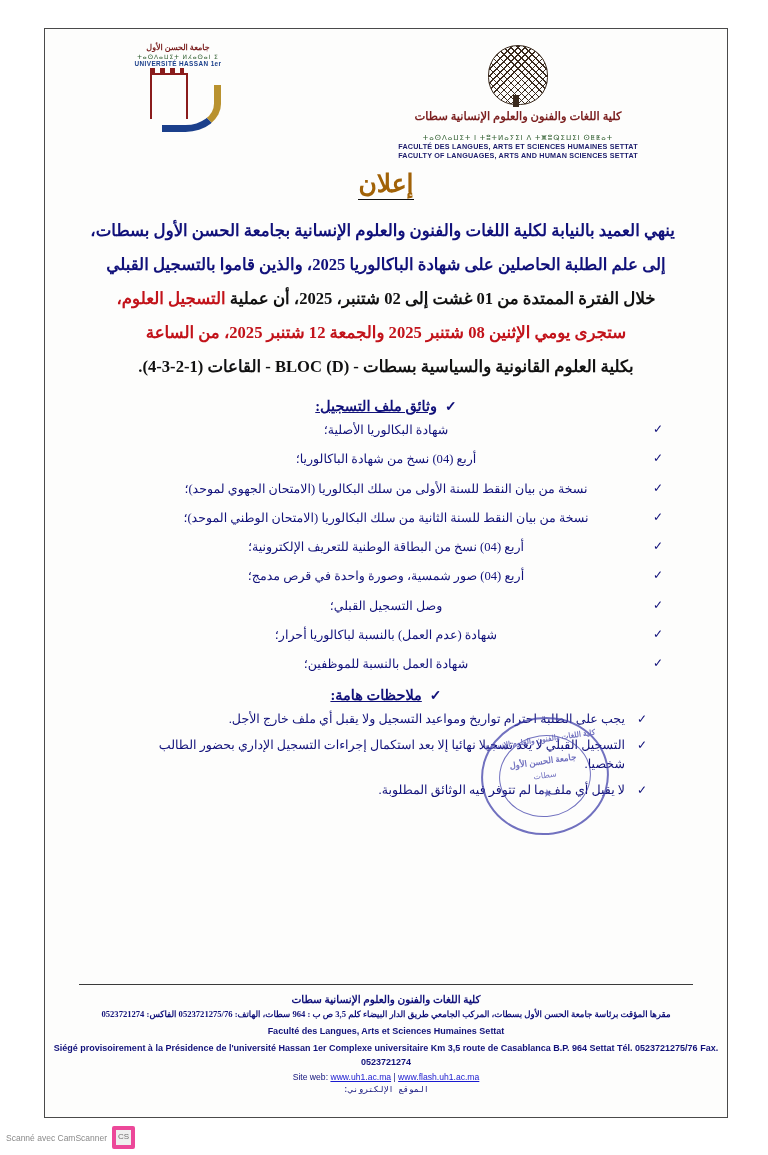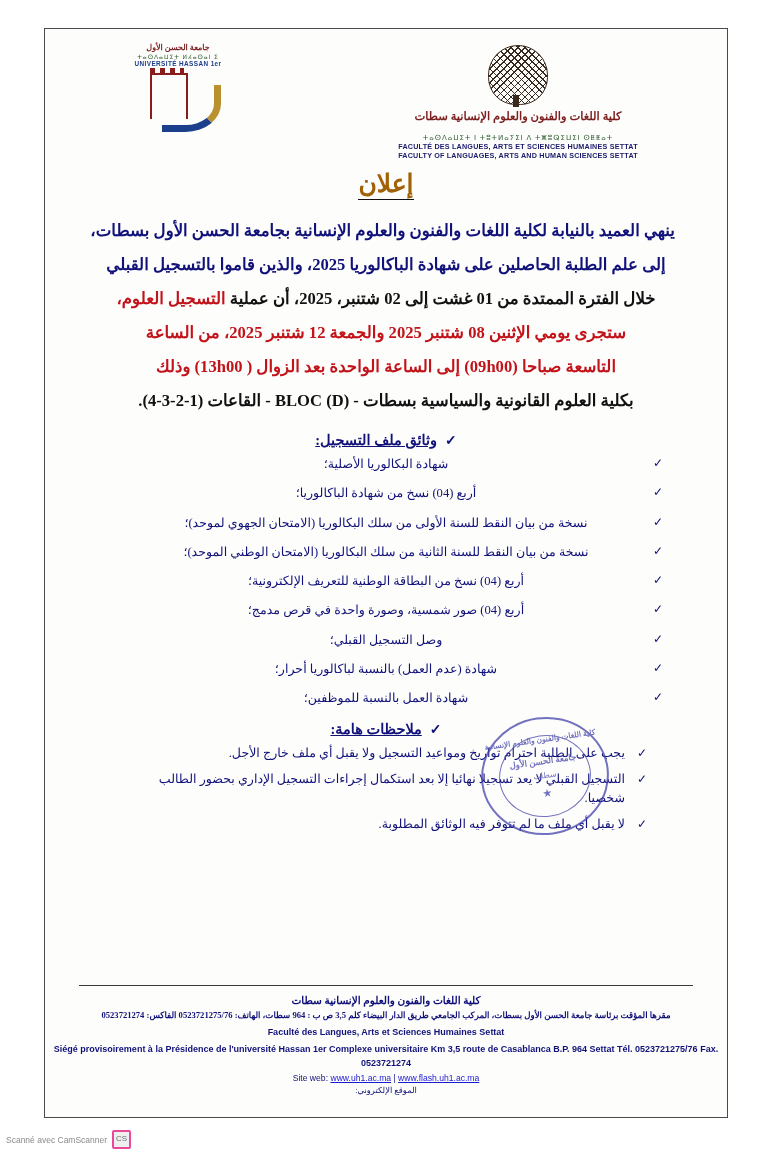--- a/index.html
+++ b/index.html
@@ -294,35 +294,36 @@
     font-family: "Liberation Sans", sans-serif;
     margin-top: 3px;
     direction: ltr;
   }
   .f-web a { color: #1a1ad0; }
   .f-web .sep { color: #11117a; }
   .f-mail {
     font-size: 8.4px;
     color: #11117a;
     margin-top: 2px;
+    font-family: Liberation Mono, monospace;
   }
   
   .cs-badge {
     position: absolute;
     left: 6px;
     bottom: 6px;
     display: flex;
     align-items: center;
     gap: 5px;
     font-family: "Liberation Sans", sans-serif;
   }
   .cs-icon {
     width: 15px;
     height: 15px;
-    border: 2px solid #ec4899;
+    border: 4px solid #ec4899;
     border-radius: 2px;
     color: #6d6d6d;
     font-size: 8px;
     line-height: 14px;
     text-align: center;
     background: #efefef;
   }
   .cs-text {
     font-size: 8.5px;
     color: #8a8a8a;
@@ -361,21 +362,20 @@
 
     <div class="doc-title">
       <span>إعلان</span>
     </div>
 
     <div class="intro">
       <span class="ln">ينهي العميد بالنيابة لكلية اللغات والفنون والعلوم الإنسانية بجامعة الحسن الأول بسطات،</span>
       <span class="ln">إلى علم الطلبة الحاصلين على شهادة الباكالوريا 2025، والذين قاموا بالتسجيل القبلي</span>
       <span class="ln"><span class="blk">خلال الفترة الممتدة من 01 غشت إلى 02 شتنبر، 2025، أن عملية </span><span class="red">التسجيل العلوم،</span></span>
       <span class="ln red">ستجرى يومي الإثنين 08 شتنبر 2025 والجمعة 12 شتنبر 2025، من الساعة</span>
-      <span class="ln red">التاسعة صباحا (09h00) إلى الساعة الواحدة بعد الزوال ( 13h00) وذلك</span>
       <span class="ln blk">بكلية العلوم القانونية والسياسية بسطات - BLOC (D) - القاعات (1-2-3-4).</span>
     </div>
 
     <div class="sec-head">
       <span class="chk">✓</span><u>وثائق ملف التسجيل:</u>
     </div>
     <ul class="items">
       <li><span class="chk">✓</span><span>شهادة البكالوريا الأصلية؛</span></li>
       <li><span class="chk">✓</span><span>أربع (04) نسخ من شهادة الباكالوريا؛</span></li>
       <li><span class="chk">✓</span><span>نسخة من بيان النقط للسنة الأولى من سلك البكالوريا (الامتحان الجهوي لموحد)؛</span></li>

